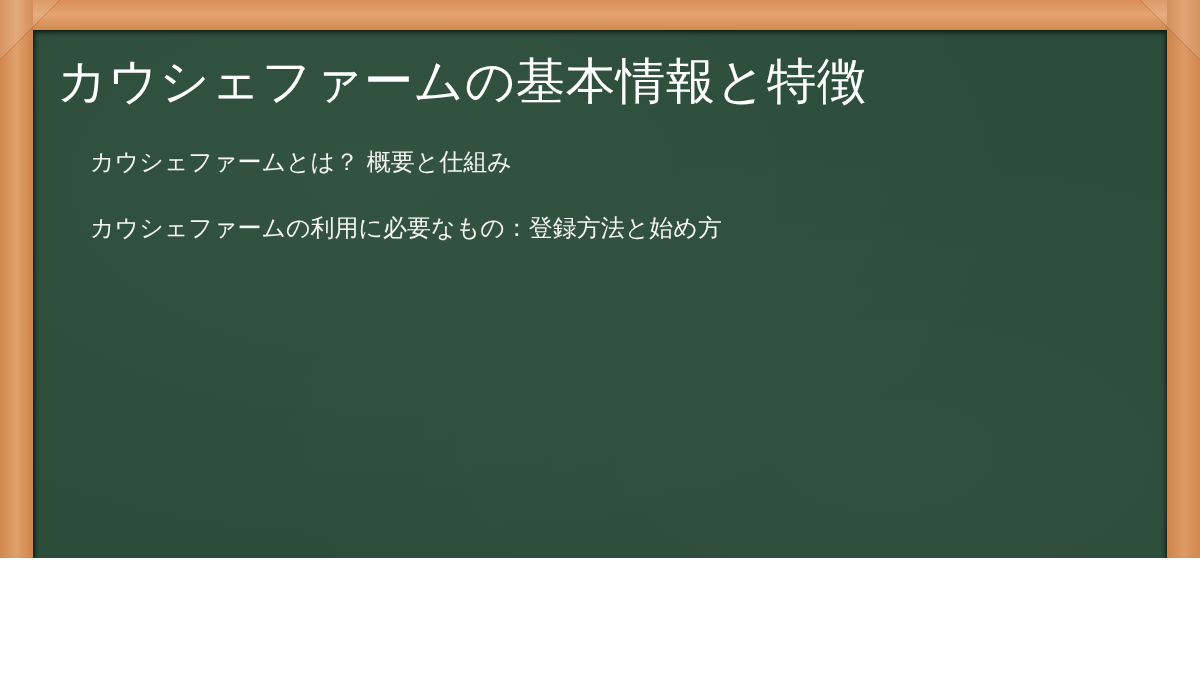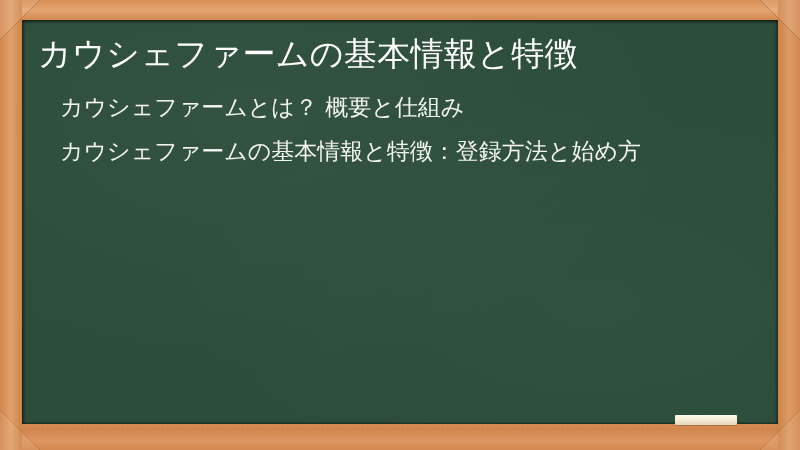--- a/index.html
+++ b/index.html
@@ -10,21 +10,21 @@
   body {
     width: 800px;
     height: 450px;
     overflow: hidden;
     font-family: "DejaVu Sans", "Liberation Sans", sans-serif;
   }
 
   #stage {
     position: relative;
     width: 800px;
-    height: 450px;
+    height: 372px;
     overflow: hidden;
   }
 
   
   .frame {
     position: absolute;
     left: 0; top: 0;
     width: 800px;
     height: 450px;
     background: #d5884f;
@@ -127,21 +127,21 @@
     margin: 0 0 14px 0;
     white-space: nowrap;
   }
   .toc-list {
     list-style: none;
     margin: 0;
     padding: 0 0 0 22px;
   }
   .toc-item {
     color: #f4f4f2;
-    font-size: 23px;
+    font-size: 16px;
     line-height: 35px;
     font-weight: 400;
     margin: 0 0 9px 0;
     padding-right: 26px;
     text-indent: 0;
   }
 
   
   .chalk {
     position: absolute;
@@ -172,20 +172,20 @@
   </div>
 
   <div class="board">
     <div class="board-tex"></div>
 
     <div class="board-content">
       <h1 class="title">カウシェファームの基本情報と特徴</h1>
 
       <ul class="toc-list">
         <li class="toc-item">カウシェファームとは？ 概要と仕組み</li>
-        <li class="toc-item">カウシェファームの基本情報と特徴：登録方法と始め方</li>
+        <li class="toc-item">カウシェファームの利用に必要なもの：登録方法と始め方</li>
       </ul>
     </div>
   </div>
 
   <div class="chalk"></div>
 
 </div>
 
 </body></html>

